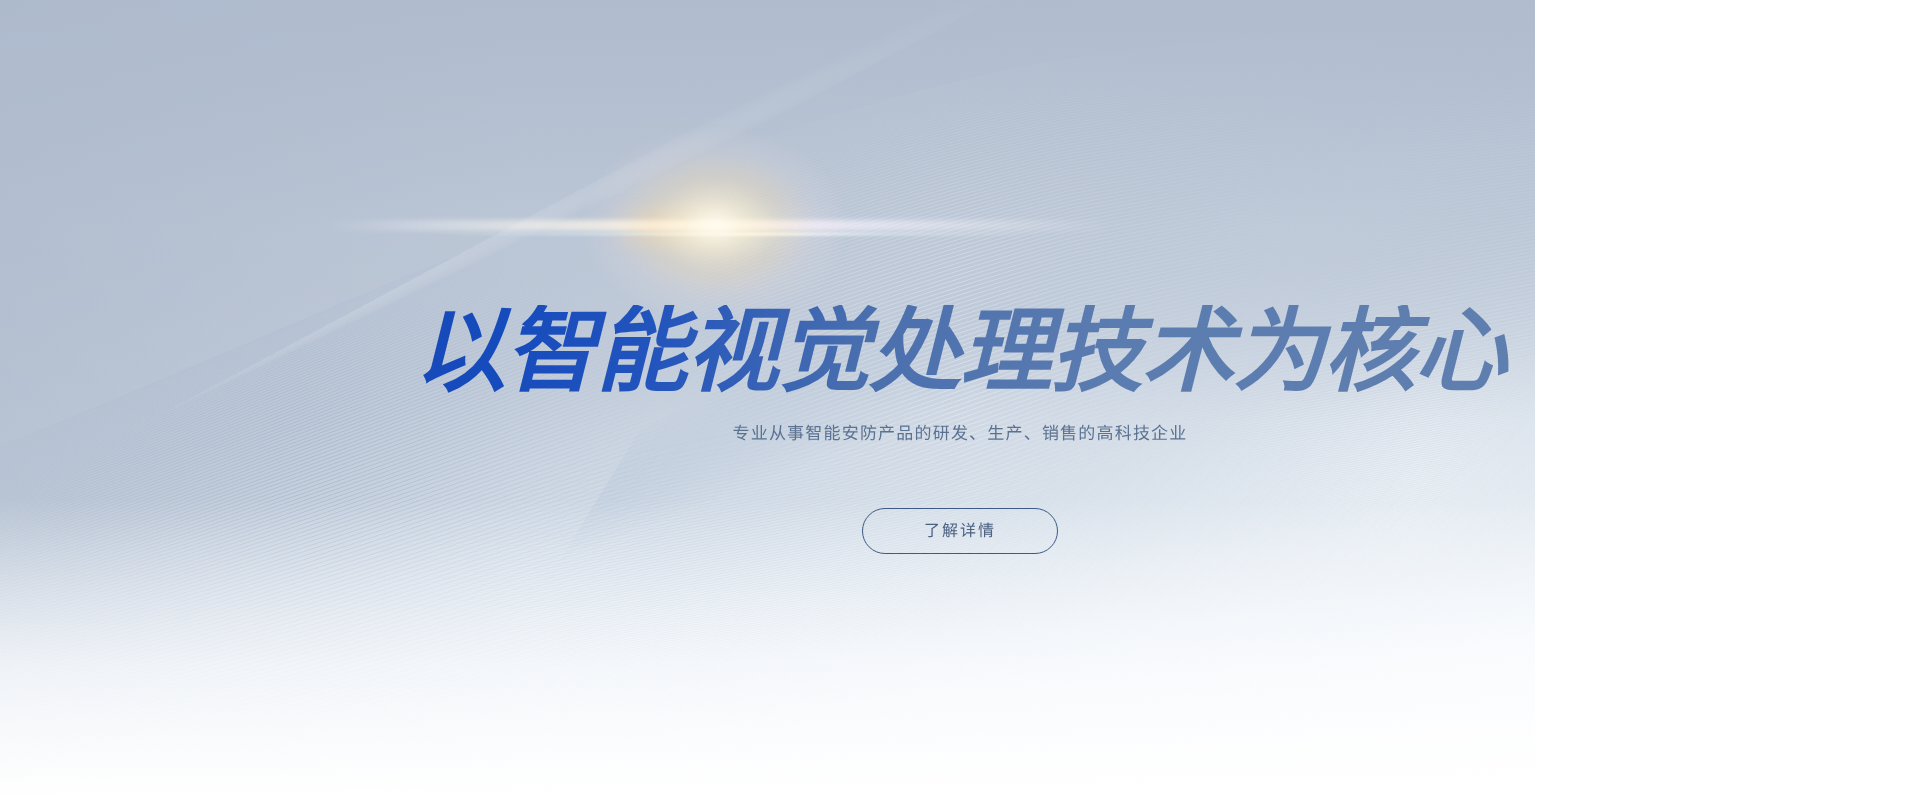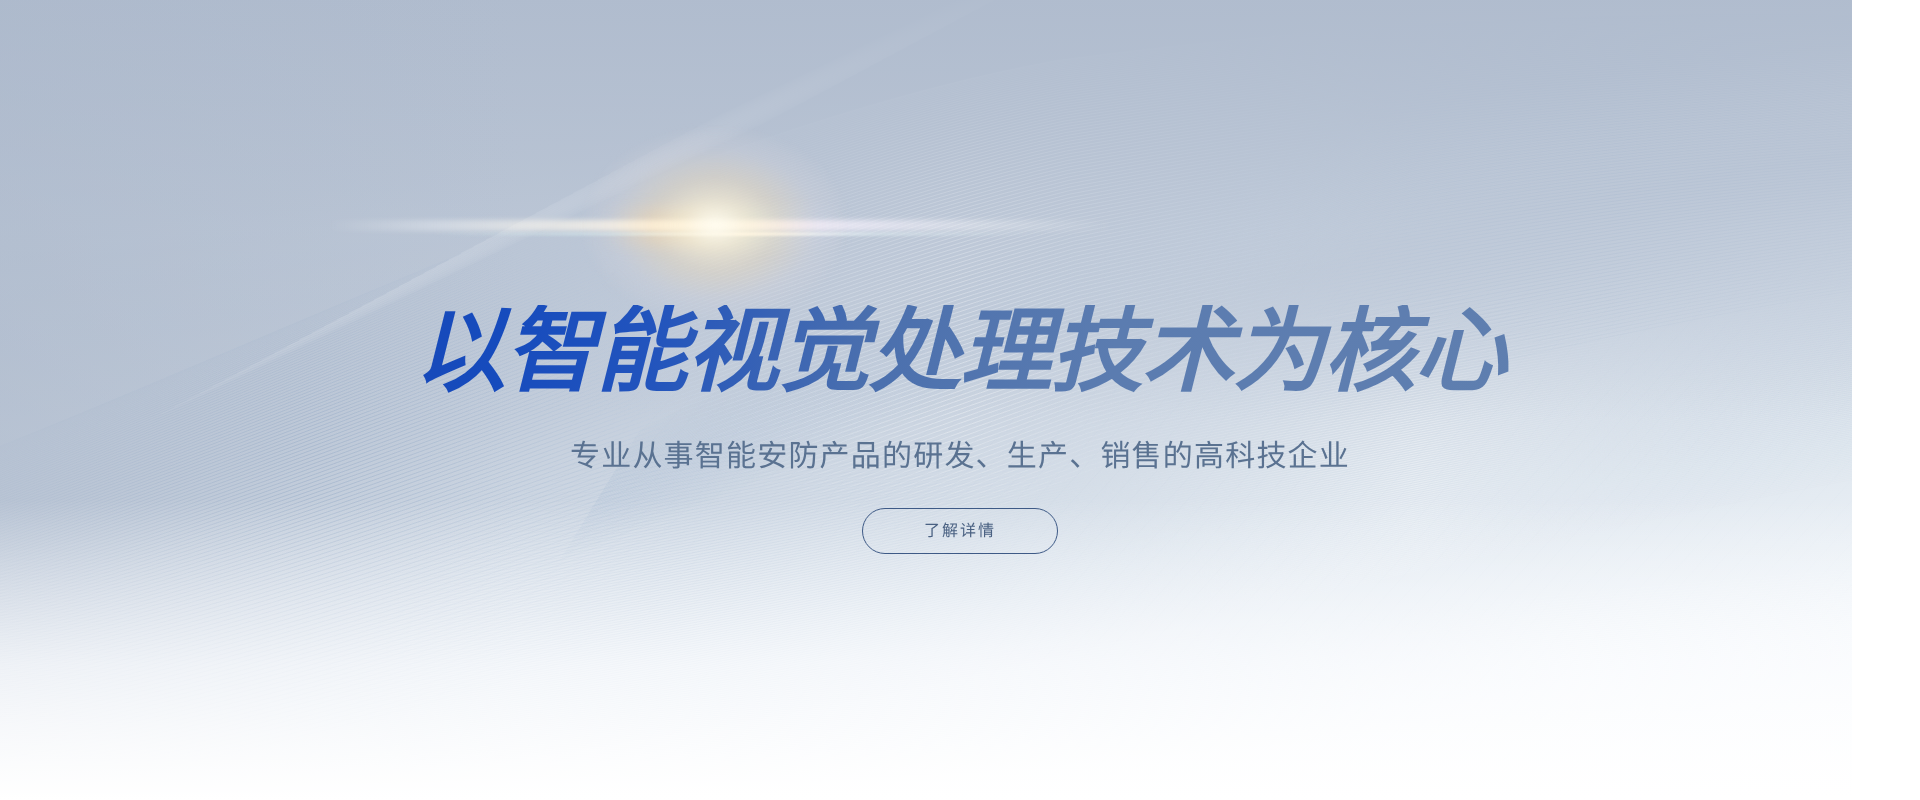--- a/index.html
+++ b/index.html
@@ -7,21 +7,21 @@
     margin: 0;
     padding: 0;
     background: #ffffff;
   }
   body {
     font-family: "Liberation Sans", "DejaVu Sans", sans-serif;
   }
 
   #banner {
     position: relative;
-    width: 1852px;
+    width: 1535px;
     height: 800px;
     overflow: hidden;
     background: linear-gradient(170deg, #b3bed0 0%, #b6c1d1 22%, #c3cddb 45%, #dfe7ef 68%, #f2f6fa 85%, #ffffff 100%);
   }
 
   
   .bg-layer {
     position: absolute;
     inset: 0;
     width: 1920px;
@@ -152,21 +152,21 @@
     -webkit-text-fill-color: transparent;
     text-shadow: none;
     user-select: none;
   }
 
   .subheadline {
     position: absolute;
     left: 0; top: 405px;
     width: 1920px;
     text-align: center;
-    font-size: 30px;
+    font-size: 17px;
     line-height: 1.4;
     font-weight: 400;
     letter-spacing: 1.2px;
     color: #5a7291;
     white-space: nowrap;
     user-select: none;
   }
 
   .cta-wrap {
     position: absolute;

